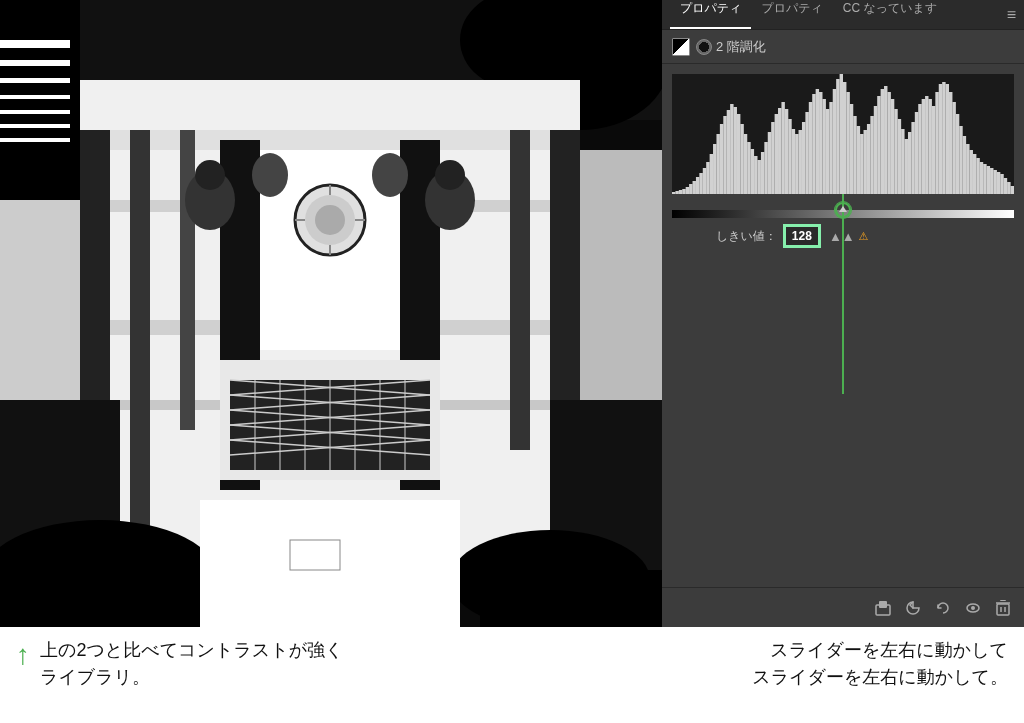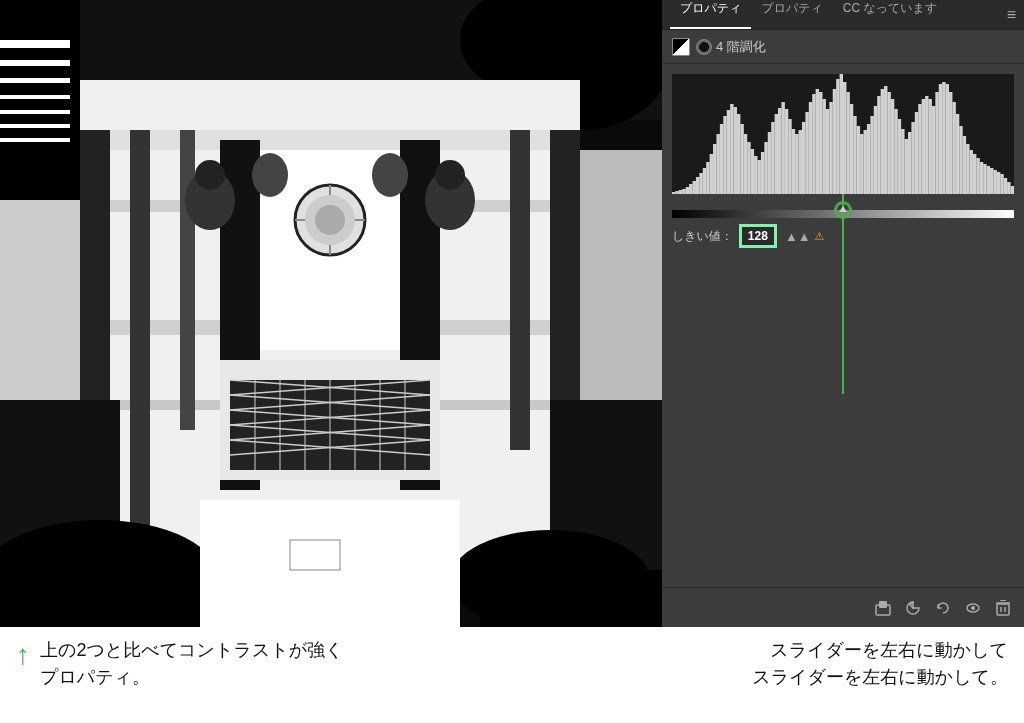--- a/index.html
+++ b/index.html
@@ -165,20 +165,21 @@
       border-bottom: 6px solid #ccc;
       margin-top: -2px;
     }
 
     
     .threshold-row {
       display: flex;
       align-items: center;
       padding: 6px 10px;
       background: #3c3c3c;
+      margin-left: 44px;
     }
 
     .threshold-label {
       color: #ccc;
       font-size: 12px;
       margin-right: 6px;
     }
 
     .threshold-value {
       color: #fff;
@@ -402,21 +403,21 @@
         <span>CC なっています</span>
       </div>
       <div class="panel-menu-icon">≡</div>
     </div>
 
     <div class="panel-header">
       <div class="panel-header-icon">
         <div class="layer-icon"></div>
       </div>
       <div class="adjustment-icon"></div>
-      <span class="panel-title">4 階調化</span>
+      <span class="panel-title">2 階調化</span>
     </div>
 
     <div class="histogram-container">
       <div class="histogram-bg">
         <svg class="hist-svg" viewBox="0 0 340 120" preserveAspectRatio="none">
 
           <rect width="340" height="120" fill="#1a1a1a"></rect>
 
           <rect x="0" y="118" width="3.4" height="2" fill="#fff" opacity="0.8"></rect>
           <rect x="3.4" y="117" width="3.4" height="3" fill="#fff" opacity="0.8"></rect>
@@ -590,20 +591,20 @@
     </div>
 
   </div>
 </div>
 
 <div class="bottom-caption">
   <div class="caption-left">
     <span class="arrow-up">↑</span>
     <div>
       <div class="caption-text">上の2つと比べてコントラストが強く</div>
-      <div class="caption-text">プロパティ。</div>
+      <div class="caption-text">ライブラリ。</div>
     </div>
   </div>
   <div class="caption-right">
     <div class="caption-text">スライダーを左右に動かして</div>
     <div class="caption-text">スライダーを左右に動かして。</div>
   </div>
 </div>
 
 </body></html>

